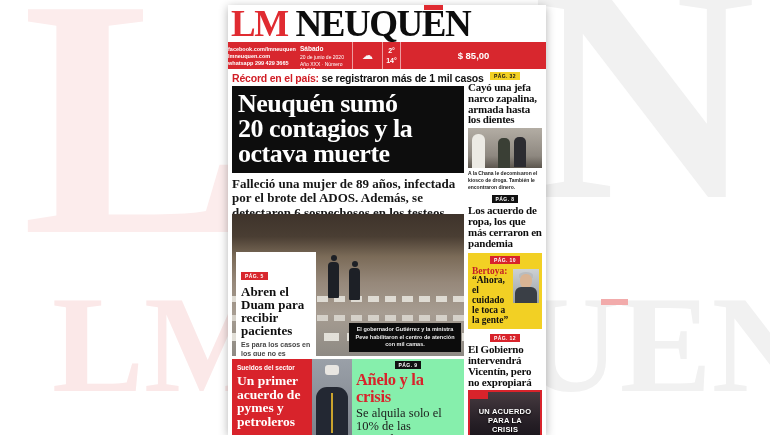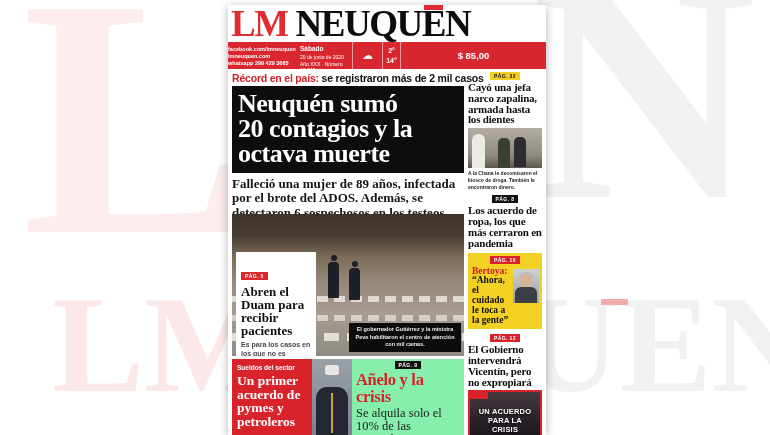--- a/index.html
+++ b/index.html
@@ -147,21 +147,21 @@
       </div>
       <div class="tempcell cell">
         <span>2°</span>
         <span>14°</span>
       </div>
       <div class="pricecell cell">$ 85,00</div>
     </div>
 
     <div class="main-col">
       <div class="kicker">
-        <span class="accent">Récord en el país:</span><span class="rest"> se registraron más de 2 mil casos</span>
+        <span class="accent">Récord en el país:</span><span class="rest"> se registraron más de 1 mil casos</span>
       </div>
       <div class="head-box">
         <div class="head-line">Neuquén sumó</div>
         <div class="head-line">20 contagios y la</div>
         <div class="head-line">octava muerte</div>
       </div>
       <div class="deck">
         <span>Falleció una mujer de 89 años, infectada por el brote del ADOS. Además, se detectaron 6 sospechosos en los testeos barriales. </span><span class="pgref">PÁGS. 2, 3 y 4</span>
       </div>
     </div>

